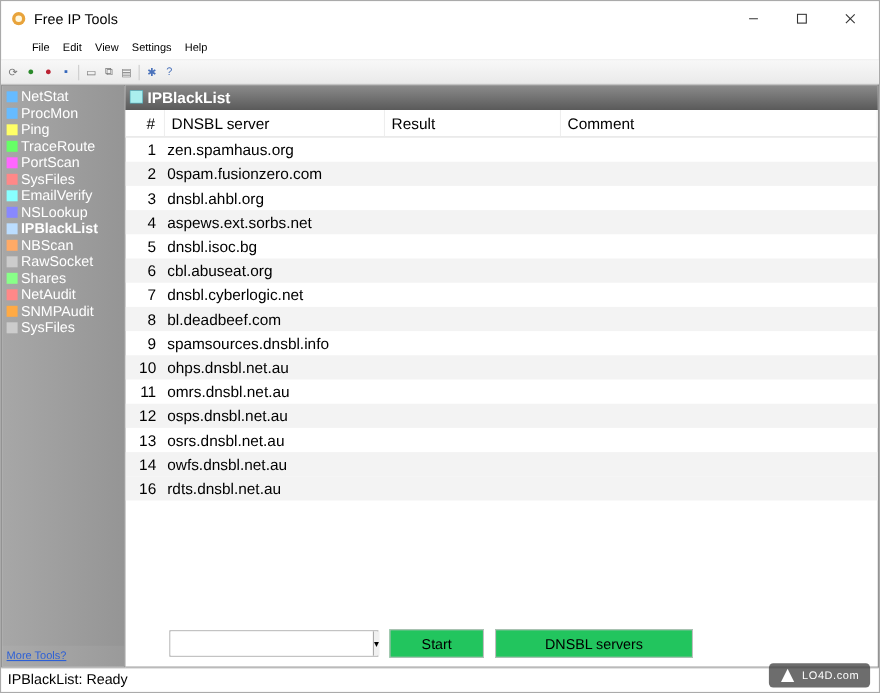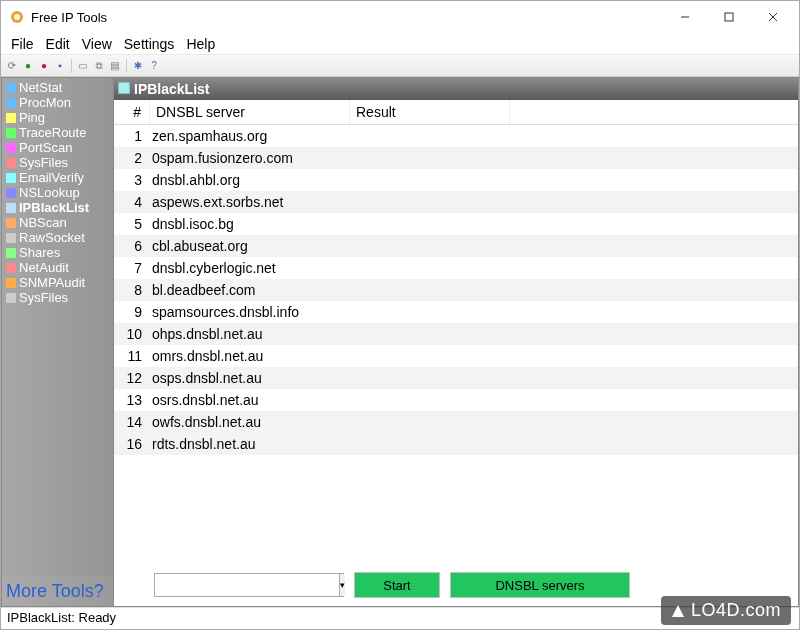--- a/index.html
+++ b/index.html
@@ -2,50 +2,50 @@
 <html><head>
 <meta charset="utf-8">
 <style>
 * { box-sizing: border-box; margin: 0; padding: 0; }
 body { font-family: "Segoe UI", Tahoma, sans-serif; font-size: 13px; background: #fff; color: #000; }
 .window { width: 800px; height: 630px; border: 1px solid #aaa; display: flex; flex-direction: column; background: #fff; position: relative; }
 .titlebar { height: 32px; display: flex; align-items: center; padding: 0 4px 0 8px; }
 .titlebar .icon { width: 16px; height: 16px; margin-right: 6px; }
 .titlebar .title { flex: 1; font-size: 13px; }
 .titlebar .wbtn { width: 44px; height: 28px; display: flex; align-items: center; justify-content: center; }
-.menubar { height: 22px; display: flex; align-items: center; padding: 0 4px; border-bottom: 1px solid #e8e8e8; font-size: 14px; }
+.menubar { height: 22px; display: flex; align-items: center; padding: 0 22px; border-bottom: 1px solid #e8e8e8; font-size: 10px; }
 .menubar span { padding: 2px 6px; }
 .toolbar { height: 22px; background: linear-gradient(#f8f8f8,#eaeaea); border-bottom: 1px solid #ccc; display: flex; align-items: center; padding: 0 4px; gap: 2px; }
 .toolbar .tbtn { width: 14px; height: 14px; display: flex; align-items: center; justify-content: center; font-size: 10px; color: #777; }
 .toolbar .sep { width: 1px; height: 14px; background: #ccc; margin: 0 2px; }
 .body { flex: 1; display: flex; min-height: 0; }
 .sidebar { width: 113px; background: linear-gradient(to right,#a7a7a7,#959595); border: 1px solid #888; display: flex; flex-direction: column; color: #fff; font-size: 13px; }
 .sidebar .items { flex: 1; padding: 2px 2px; }
 .sidebar .item { display: flex; align-items: center; padding: 0 2px; line-height: 15px; gap: 3px; cursor: pointer; white-space: nowrap; }
 .sidebar .item.sel { font-weight: bold; }
 .sidebar .sicon { width: 10px; height: 10px; display: inline-block; flex-shrink: 0; }
-.sidebar .more { padding: 4px; color: #2c5fd6; background: rgba(255,255,255,0.05); font-size: 18px; }
+.sidebar .more { padding: 4px; color: #2c5fd6; text-decoration: underline; background: rgba(255,255,255,0.05); font-size: 10px; }
 .main { flex: 1; display: flex; flex-direction: column; border: 1px solid #888; border-left: 0; min-width: 0; }
 .panelhead { height: 22px; background: linear-gradient(#8a8a8a,#5a5a5a); color: #fff; font-weight: bold; display: flex; align-items: center; padding: 0 4px; font-size: 14px; gap: 4px; }
 .tableWrap { flex: 1; overflow: hidden; position: relative; display: flex; flex-direction: column; min-height: 0; }
 .thead { display: flex; background: #fff; border-bottom: 1px solid #ddd; font-size: 14px; }
 .thead .th { padding: 4px 6px; border-right: 1px solid #eee; }
 .rows { flex: 1; overflow-y: scroll; font-size: 14px; }
 .row { display: flex; line-height: 22px; }
 .row.alt { background: #f3f3f3; }
 .row .c0 { width: 36px; text-align: right; padding-right: 8px; }
 .row .c1 { flex: 1; padding-left: 2px; }
 .bottom { padding: 10px 12px 8px 40px; display: flex; flex-direction: column; gap: 4px; }
 .hostline { display: flex; gap: 10px; align-items: center; }
 .combo { width: 190px; height: 24px; border: 1px solid #aaa; display: flex; }
 .combo input { flex: 1; border: 0; outline: 0; padding: 0 4px; font-size: 13px; }
 .combo .drop { width: 18px; border-left: 1px solid #aaa; background: #f0f0f0; display: flex; align-items: center; justify-content: center; font-size: 9px; }
 .btn { height: 26px; padding: 0 20px; background: #22c55e; border: 1px solid #bfbfbf; font-size: 13px; min-width: 86px; }
 .status { height: 22px; border-top: 1px solid #ddd; padding: 2px 6px; font-size: 13px; }
-.watermark { position: absolute; right: 8px; bottom: 4px; background: rgba(60,60,60,0.75); color: #fff; padding: 4px 10px; border-radius: 4px; font-size: 18px; letter-spacing: 0.5px; display: flex; align-items: center; gap: 6px; }
+.watermark { position: absolute; right: 8px; bottom: 4px; background: rgba(60,60,60,0.75); color: #fff; padding: 4px 10px; border-radius: 4px; font-size: 10px; letter-spacing: 0.5px; display: flex; align-items: center; gap: 6px; }
 .th0 { width: 36px; text-align: right; padding-right: 8px !important; }
 .th1 { width: 200px; }
 .th2 { width: 160px; }
 .th3 { flex: 1; }
 </style>
 </head>
 <body>
 
 <div class="window">
 
@@ -169,20 +169,21 @@
         <span><svg width="12" height="12">
               <rect width="12" height="12" fill="#aee" stroke="#49a"></rect>
             </svg></span>
         <span>IPBlackList</span>
       </div>
       <div class="tableWrap">
         <div class="thead">
           <div class="th th0">#</div>
           <div class="th th1">DNSBL server</div>
           <div class="th th2">Result</div>
+          <div class="th th3">Comment</div>
         </div>
         <div class="rows" id="rows">
             <div class="row">
               <div class="c0">1</div>
               <div class="c1">zen.spamhaus.org</div>
             </div>
             <div class="row alt">
               <div class="c0">2</div>
               <div class="c1">0spam.fusionzero.com</div>
             </div>

